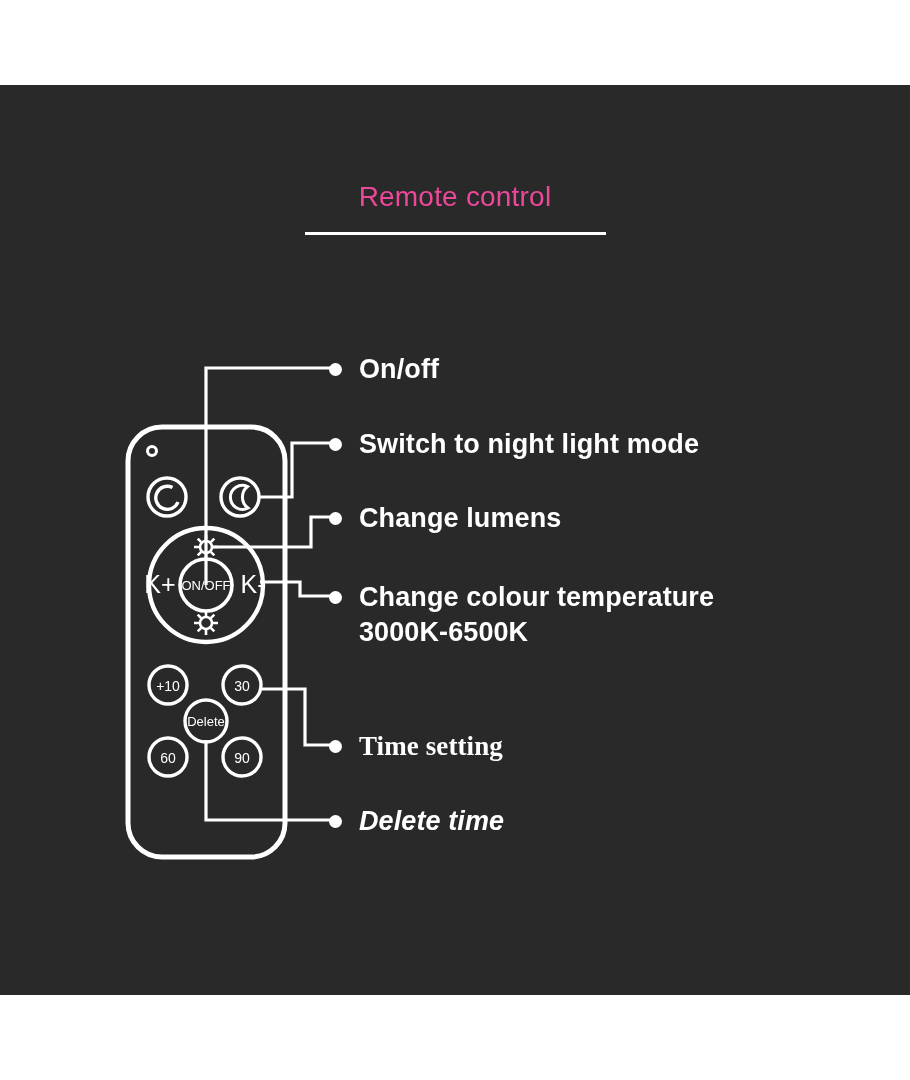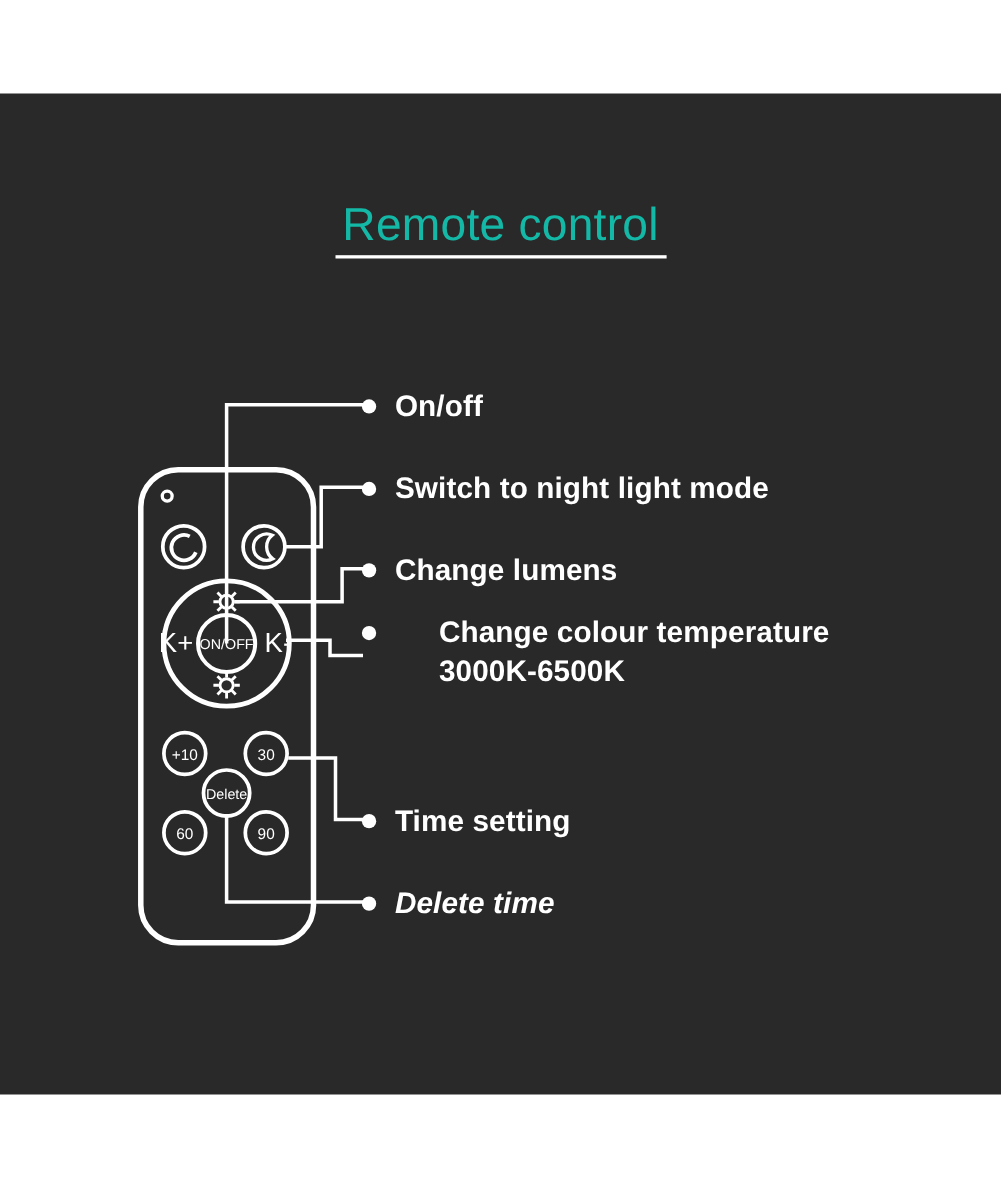--- a/index.html
+++ b/index.html
@@ -28,22 +28,22 @@
     background: #292929;
     overflow: hidden;
   }
   
   .title {
     position: absolute;
     left: 0;
     top: 98px;
     width: 910px;
     text-align: center;
-    color: #14b8a6;
-    font-size: 42px;
+    color: #ec4899;
+    font-size: 28px;
     font-weight: 400;
     letter-spacing: 0.2px;
     line-height: 1;
   }
   .title-underline {
     position: absolute;
     left: 305px;
     top: 147px;
     width: 301px;
     height: 3px;
@@ -172,27 +172,27 @@
       <div class="callout" style="left:329px; top:342px;">
         <span class="bullet"></span>
         <span class="callout-text">Switch to night light mode</span>
       </div>
 
       <div class="callout" style="left:329px; top:416px;">
         <span class="bullet"></span>
         <span class="callout-text">Change lumens</span>
       </div>
 
-      <div class="callout" style="left:329px; top:473px;gap:40px;">
+      <div class="callout" style="left:329px; top:495px;">
         <span class="bullet"></span>
         <span class="callout-text">Change colour temperature
 3000K-6500K</span>
       </div>
 
-      <div class="callout" style="left:329px; top:644px;">
+      <div class="callout" style="left:329px; top:644px;font-family:Liberation Serif, serif;">
         <span class="bullet"></span>
         <span class="callout-text">Time setting</span>
       </div>
 
       <div class="callout" style="left:329px; top:719px;font-style:italic;">
         <span class="bullet"></span>
         <span class="callout-text">Delete time</span>
       </div>
 
     </div>

